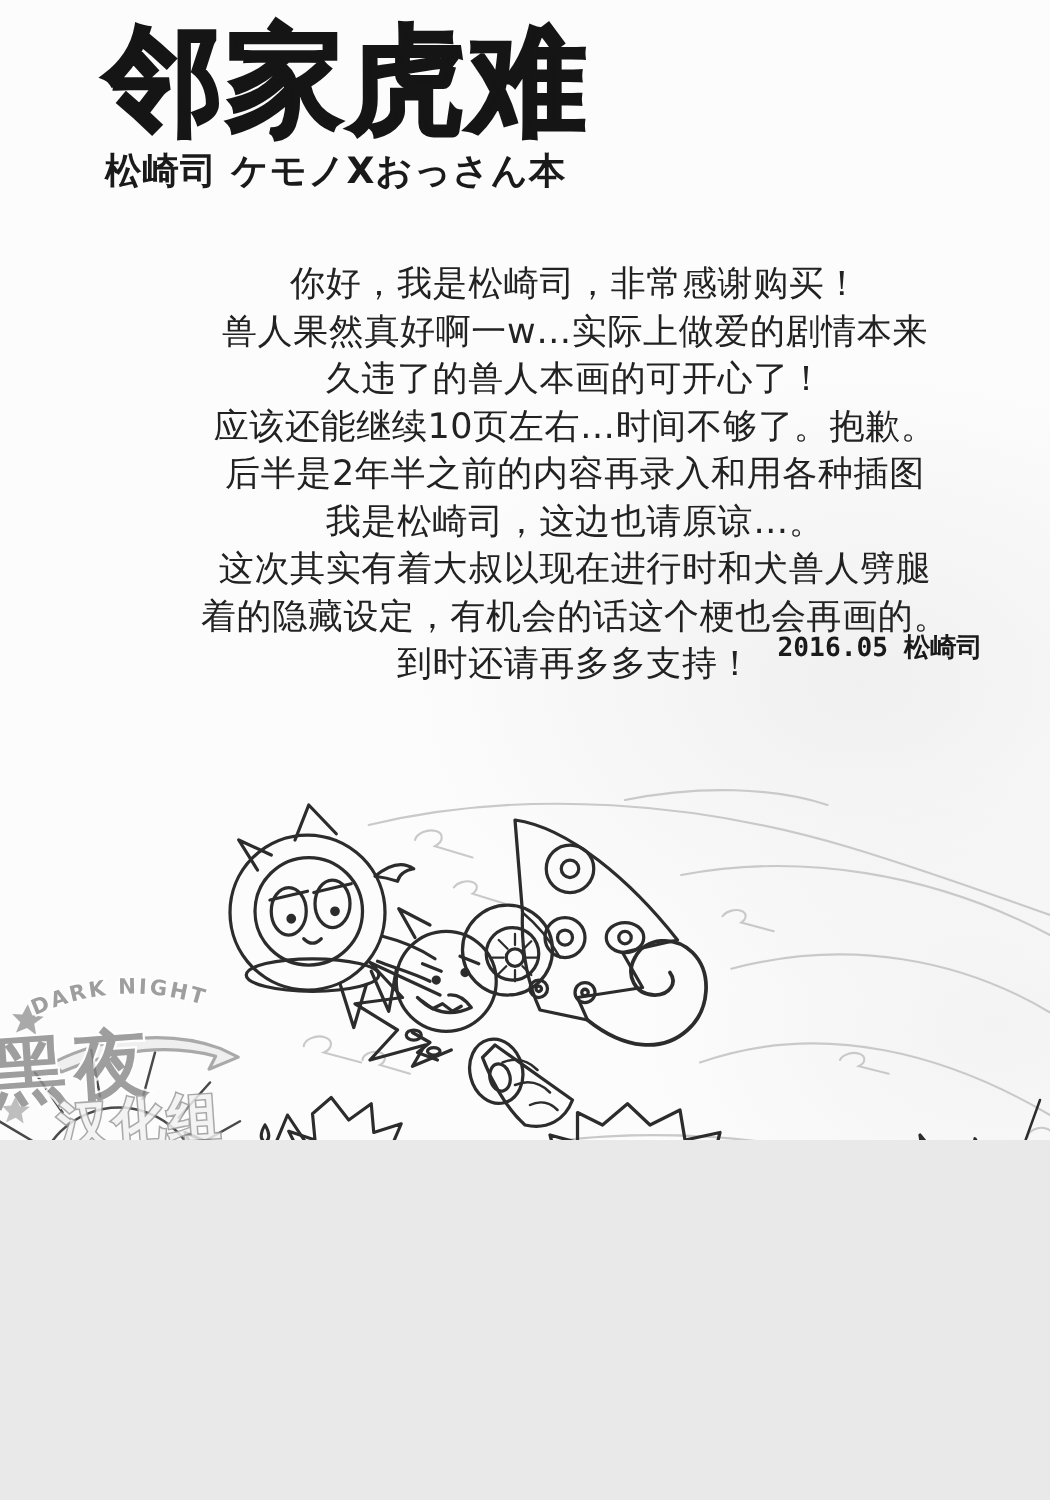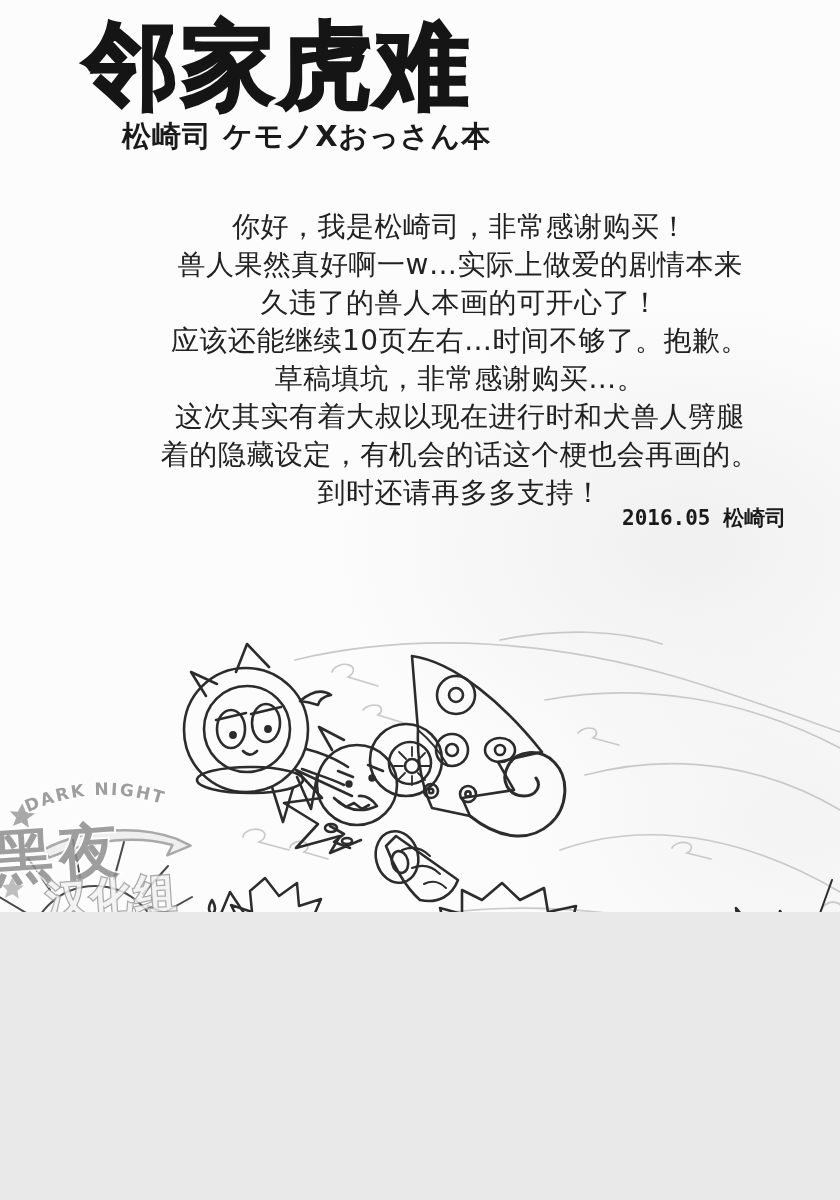--- a/index.html
+++ b/index.html
@@ -13,21 +13,21 @@
     font-family:"DejaVu Sans", sans-serif;
     color:#1d1d1d;
   }
   .title-block { position:absolute; left:84px; top:14px; }
   .page-title {
     font-size:94px; font-weight:bold; letter-spacing:3px; color:#151515;
     -webkit-text-stroke:2.5px #151515; line-height:1.1; white-space:nowrap;
   }
   .page-subtitle {
     margin-top:0px; font-size:29px; font-weight:bold; letter-spacing:1px;
-    color:#1a1a1a; white-space:nowrap;margin-left:38px;
+    color:#1a1a1a; white-space:nowrap;
   }
   .afterword { position:absolute; left:160px; top:208px; width:600px;text-align:center; }
   .afterword .line {
     font-size:28px; line-height:38px; height:38px; white-space:nowrap;
     color:#222; font-weight:normal; letter-spacing:0.5px;
   }
   .signature {
     position:absolute; left:622px; top:504px; white-space:nowrap;
     font-family:"DejaVu Sans Mono", monospace; font-weight:bold;
     font-size:21px; color:#1a1a1a; letter-spacing:0px;
@@ -47,21 +47,22 @@
   <div class="title-block">
     <div class="page-title">邻家虎难</div>
     <div class="page-subtitle">松崎司 ケモノXおっさん本</div>
   </div>
 
   <div class="afterword">
     <p class="line">你好，我是松崎司，非常感谢购买！</p>
     <p class="line">兽人果然真好啊一w…实际上做爱的剧情本来</p>
     <p class="line">久违了的兽人本画的可开心了！</p>
     <p class="line">应该还能继续10页左右…时间不够了。抱歉。</p>
-    <p class="line">草稿填坑，非常感谢购买…。</p>
+    <p class="line">后半是2年半之前的内容再录入和用各种插图</p>
+    <p class="line">我是松崎司，这边也请原谅…。</p>
     <p class="line">这次其实有着大叔以现在进行时和犬兽人劈腿</p>
     <p class="line">着的隐藏设定，有机会的话这个梗也会再画的。</p>
     <p class="line">到时还请再多多支持！</p>
   </div>
 
   <div class="signature">
     <span class="sig-date">2016.05</span>
     <span> </span>
     <span class="sig-author">松崎司</span>
   </div>

